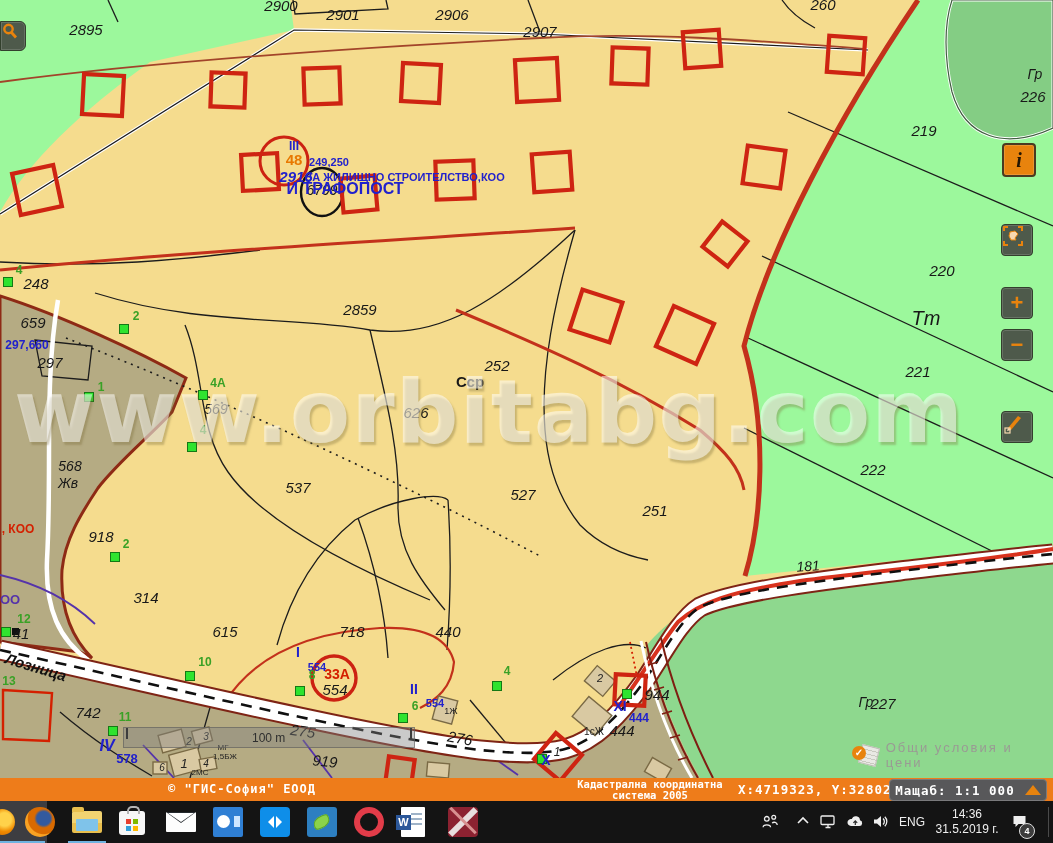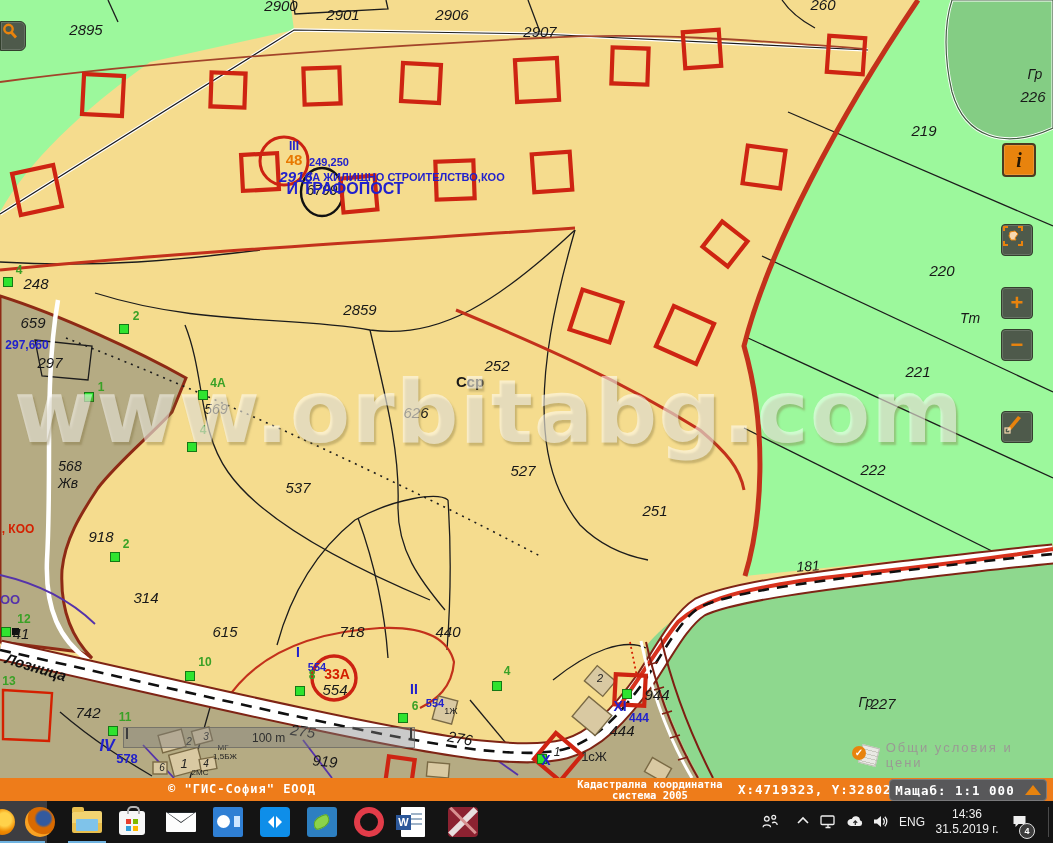--- a/index.html
+++ b/index.html
@@ -259,39 +259,39 @@
         <div class="ml p" style="left: 33px; top: 322px; transform: translate(-50%, -50%);">659</div>
         <div class="ml p" style="left: 50px; top: 362px; transform: translate(-50%, -50%);">297</div>
         <div class="ml b" style="left: 27px; top: 345px; transform: translate(-50%, -50%);">297,660</div>
         <div class="ml p" style="left: 360px; top: 309px; transform: translate(-50%, -50%);">2859</div>
         <div class="ml p" style="left: 497px; top: 365px; transform: translate(-50%, -50%);">252</div>
         <div class="ml pb" style="left: 470px; top: 381px; transform: translate(-50%, -50%);">Сср</div>
         <div class="ml p" style="left: 416px; top: 412px; transform: translate(-50%, -50%);">626</div>
         <div class="ml p" style="left: 70px; top: 466px; font-size: 14px; transform: translate(-50%, -50%);">568</div>
         <div class="ml p" style="left: 68px; top: 483px; font-size: 14px; transform: translate(-50%, -50%);">Жв</div>
         <div class="ml p" style="left: 298px; top: 487px; transform: translate(-50%, -50%);">537</div>
-        <div class="ml p" style="left: 523px; top: 470px; transform: translate(-50%, -50%);">527</div>
+        <div class="ml p" style="left: 523px; top: 494px; transform: translate(-50%, -50%);">527</div>
         <div class="ml p" style="left: 655px; top: 510px; transform: translate(-50%, -50%);">251</div>
         <div class="ml p" style="left: 101px; top: 536px; transform: translate(-50%, -50%);">918</div>
         <div class="ml p" style="left: 146px; top: 597px; transform: translate(-50%, -50%);">314</div>
         <div class="ml p" style="left: 225px; top: 631px; transform: translate(-50%, -50%);">615</div>
         <div class="ml p" style="left: 352px; top: 631px; transform: translate(-50%, -50%);">718</div>
         <div class="ml p" style="left: 448px; top: 631px; transform: translate(-50%, -50%);">440</div>
         <div class="ml p" style="left: 216px; top: 409px; font-size: 14px; transform: translate(-50%, -50%);">569</div>
         <div class="ml p" style="left: 88px; top: 712px; transform: translate(-50%, -50%);">742</div>
         <div class="ml p" style="left: 657px; top: 694px; transform: translate(-50%, -50%);">944</div>
         <div class="ml p" style="left: 622px; top: 730px; transform: translate(-50%, -50%);">444</div>
         <div class="ml p" style="left: 883px; top: 703px; transform: translate(-50%, -50%);">227</div>
         <div class="ml p" style="left: 866px; top: 702px; font-size: 14px; transform: translate(-50%, -50%);">Гр</div>
         <div class="ml p" style="left: 808px; top: 566px; font-size: 14px; transform: translate(-50%, -50%) rotate(-4deg);">181</div>
         <div class="ml p" style="left: 924px; top: 130px; transform: translate(-50%, -50%);">219</div>
         <div class="ml p" style="left: 942px; top: 270px; transform: translate(-50%, -50%);">220</div>
         <div class="ml p" style="left: 918px; top: 371px; transform: translate(-50%, -50%);">221</div>
         <div class="ml p" style="left: 873px; top: 469px; transform: translate(-50%, -50%);">222</div>
-        <div class="ml p" style="left: 970px; top: 318px; font-size: 14px; transform: translate(-50%, -50%); text-align: right;">Тт</div>
+        <div class="ml p" style="left: 926px; top: 318px; font-size: 20px; transform: translate(-50%, -50%); text-align: right;">Тт</div>
         <div class="ml p" style="left: 1035px; top: 74px; font-size: 14px; transform: translate(-50%, -50%);">Гр</div>
         <div class="ml p" style="left: 1033px; top: 96px; transform: translate(-50%, -50%);">226</div>
         <div class="ml p" style="left: 21px; top: 633px; transform: translate(-50%, -50%);">41</div>
         <div class="ml p" style="left: 303px; top: 731px; transform: translate(-50%, -50%) rotate(8deg);">275</div>
         <div class="ml p" style="left: 460px; top: 738px; transform: translate(-50%, -50%) rotate(10deg);">276</div>
         <div class="ml p" style="left: 325px; top: 761px; transform: translate(-50%, -50%) rotate(6deg);">919</div>
         <div class="ml p" style="left: 322px; top: 190px; font-size: 14px; transform: translate(-50%, -50%);">6799</div>
         <div class="ml p" style="left: 335px; top: 689px; font-size: 15px; transform: translate(-50%, -50%);">554</div>
         <div class="ml st" style="left: 36px; top: 667px; transform: translate(-50%, -50%) rotate(17deg);">Лозница</div>
         <div class="ml b" style="left: 294px; top: 146px; transform: translate(-50%, -50%);">III</div>
@@ -320,21 +320,21 @@
         <div class="ml g" style="left: 126px; top: 544px; transform: translate(-50%, -50%);">2</div>
         <div class="ml g" style="left: 24px; top: 619px; transform: translate(-50%, -50%);">12</div>
         <div class="ml g" style="left: 9px; top: 681px; transform: translate(-50%, -50%);">13</div>
         <div class="ml g" style="left: 125px; top: 717px; transform: translate(-50%, -50%);">11</div>
         <div class="ml g" style="left: 205px; top: 662px; transform: translate(-50%, -50%);">10</div>
         <div class="ml g" style="left: 312px; top: 675px; transform: translate(-50%, -50%);">8</div>
         <div class="ml g" style="left: 415px; top: 706px; transform: translate(-50%, -50%);">6</div>
         <div class="ml g" style="left: 507px; top: 671px; transform: translate(-50%, -50%);">4</div>
         <div class="ml bl" style="left: 451px; top: 711px; font-size: 9px; transform: translate(-50%, -50%);">1Ж</div>
         <div class="ml bld" style="left: 600px; top: 678px; transform: translate(-50%, -50%);">2</div>
-        <div class="ml bl" style="left: 594px; top: 756px; font-size: 13px; transform: translate(-50%, -50%);">1сЖ</div>
+        <div class="ml bl" style="left: 594px; top: 732px; font-size: 10px; transform: translate(-50%, -50%);">1сЖ</div>
         <div class="ml bld" style="left: 557px; top: 752px; font-size: 12px; transform: translate(-50%, -50%);">1</div>
         <div class="ml bld" style="left: 189px; top: 742px; font-size: 10px; transform: translate(-50%, -50%);">2</div>
         <div class="ml bld" style="left: 206px; top: 737px; font-size: 10px; transform: translate(-50%, -50%);">3</div>
         <div class="ml bl" style="left: 223px; top: 748px; transform: translate(-50%, -50%);">МГ</div>
         <div class="ml bl" style="left: 225px; top: 757px; transform: translate(-50%, -50%);">1,5БЖ</div>
         <div class="ml bld" style="left: 184px; top: 763px; font-size: 13px; transform: translate(-50%, -50%);">1</div>
         <div class="ml bld" style="left: 206px; top: 764px; font-size: 10px; transform: translate(-50%, -50%);">4</div>
         <div class="ml bld" style="left: 162px; top: 768px; font-size: 10px; transform: translate(-50%, -50%);">6</div>
         <div class="ml bl" style="left: 200px; top: 773px; transform: translate(-50%, -50%);">2МС</div>
         <div class="ml bl" style="left: 220px; top: 789px; transform: translate(-50%, -50%);">ЖС</div>

